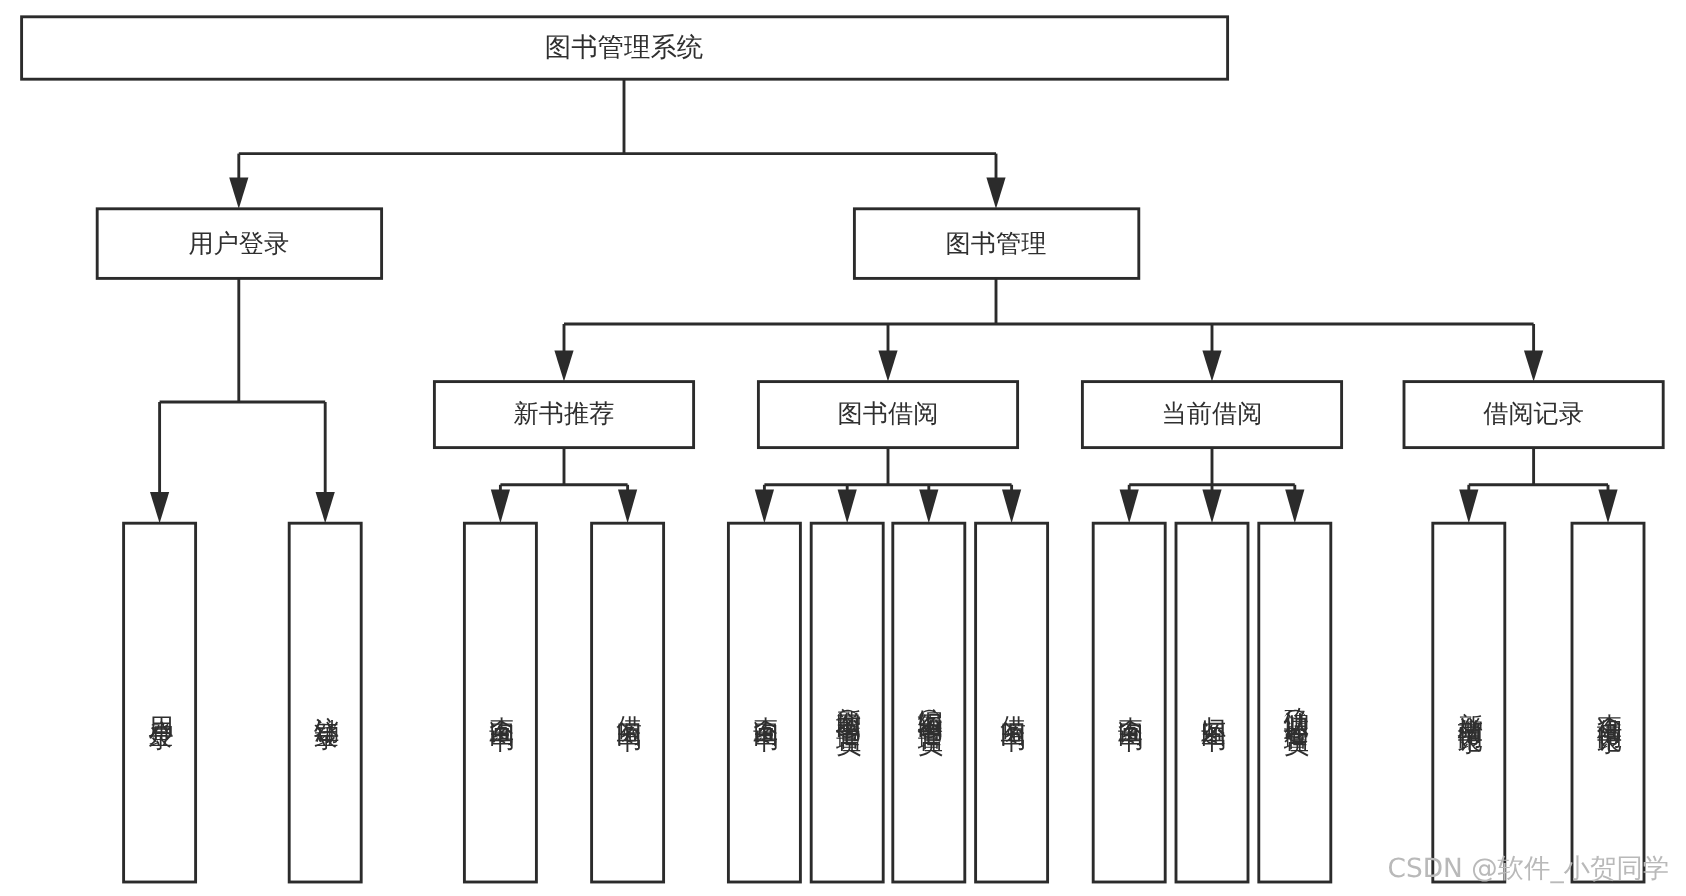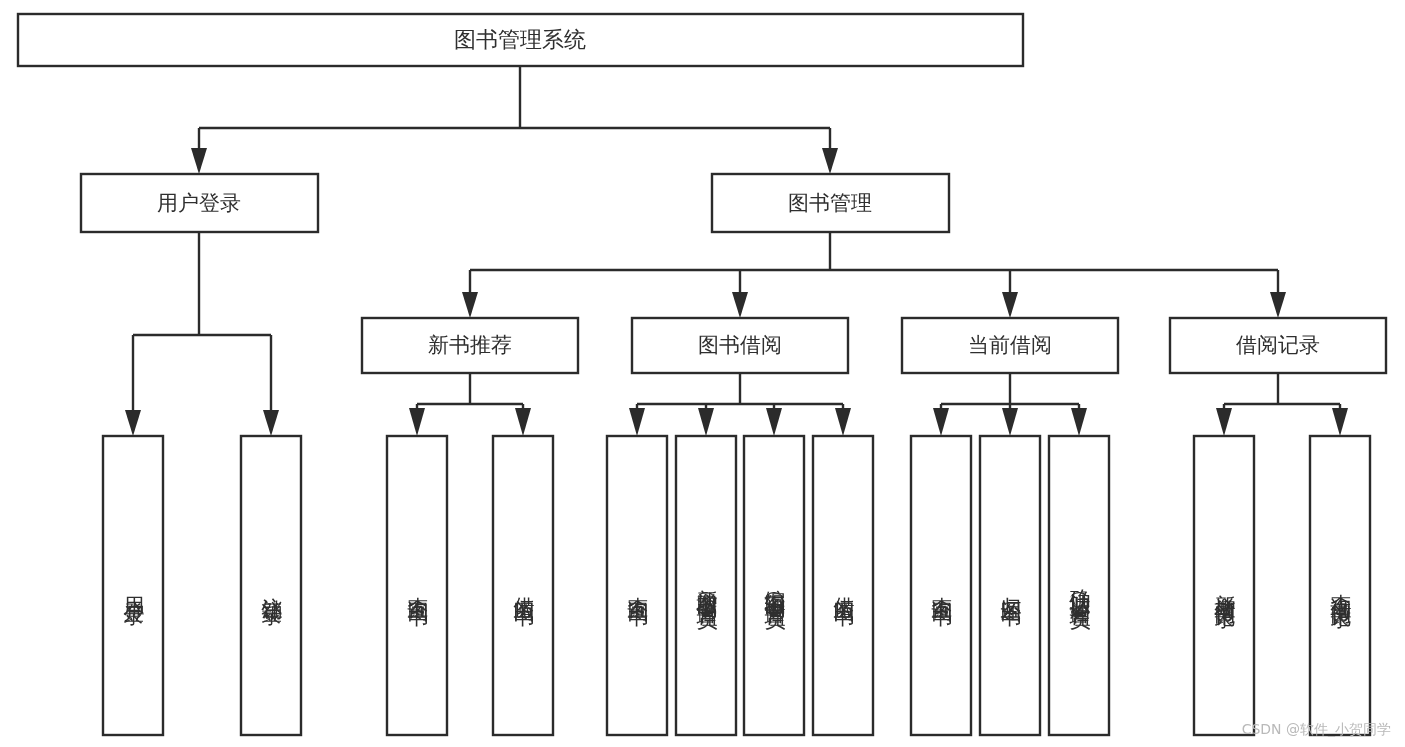--- a/index.html
+++ b/index.html
@@ -59,21 +59,21 @@
     dominant-baseline: middle;
     writing-mode: vertical-rl;
     glyph-orientation-vertical: 0;
     letter-spacing: 3px;
   }
   .watermark {
     position: absolute;
     right: 14px;
     bottom: 8px;
     font-family: "DejaVu Sans", "Liberation Sans", sans-serif;
-    font-size: 14px;
+    font-size: 22px;
     color: #b9b9b9;
     white-space: nowrap;
     user-select: none;
     pointer-events: none;
   }
 </style>
 </head>
 <body>
 
 <div id="diagram-root">

